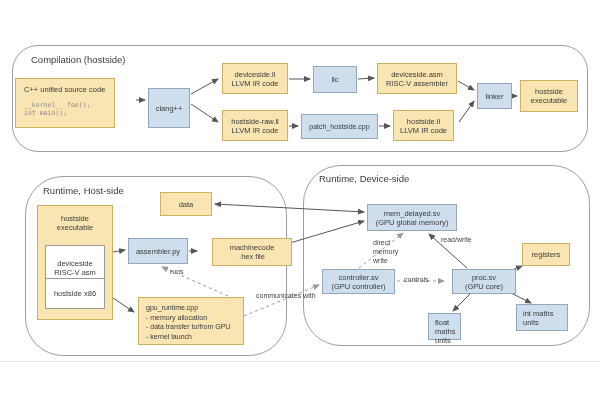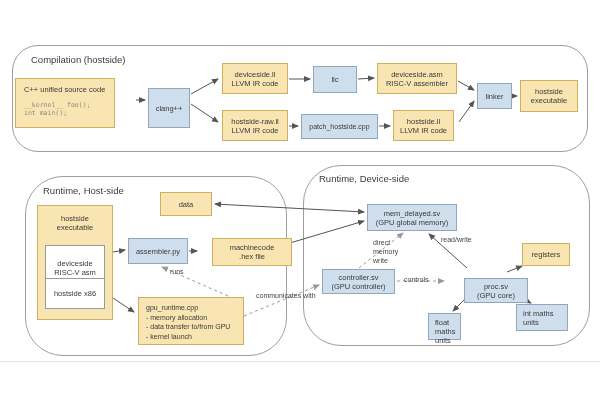--- a/index.html
+++ b/index.html
@@ -36,21 +36,21 @@
   .n-hexec{left:520px;top:80px;width:58px;height:32px;}
   .n-data{left:160px;top:192px;width:52px;height:24px;}
   .n-hexecrt{left:37px;top:205px;width:76px;height:115px;text-align:center;padding-top:8px;white-space:pre-line;}
   .n-devriscv{left:45px;top:237px;width:60px;height:46px;margin-top:8px;}
   .n-x86{left:45px;top:278px;width:60px;height:31px;}
   .n-asm{left:128px;top:238px;width:60px;height:26px;}
   .n-mach{left:212px;top:238px;width:80px;height:28px;}
   .n-gpu{left:138px;top:297px;width:106px;height:48px;padding:5px 7px;font-size:7px;line-height:9.5px;white-space:pre-line;}
   .n-mem{left:367px;top:204px;width:90px;height:27px;}
   .n-ctrl{left:322px;top:269px;width:73px;height:25px;}
-  .n-proc{left:464px;top:269px;width:64px;height:25px;margin-top:9px;}
+  .n-proc{left:452px;top:269px;width:64px;height:25px;}
   .n-regs{left:522px;top:243px;width:48px;height:23px;}
   .n-fmaths{left:428px;top:313px;width:33px;height:27px;padding:4px 6px;white-space:pre-line;}
   .n-imaths{left:516px;top:304px;width:52px;height:27px;padding:4px 6px;white-space:pre-line;}
   
   .elabel{position:absolute;font-size:7px;line-height:9px;color:#444;white-space:pre-line;}
   .e-runs{left:170px;top:267px;}
   .e-comm{left:256px;top:291px;}
   .e-dmw{left:373px;top:238px;}
   .e-rw{left:441px;top:235px;}
   .e-ctl{left:404px;top:275px;}

